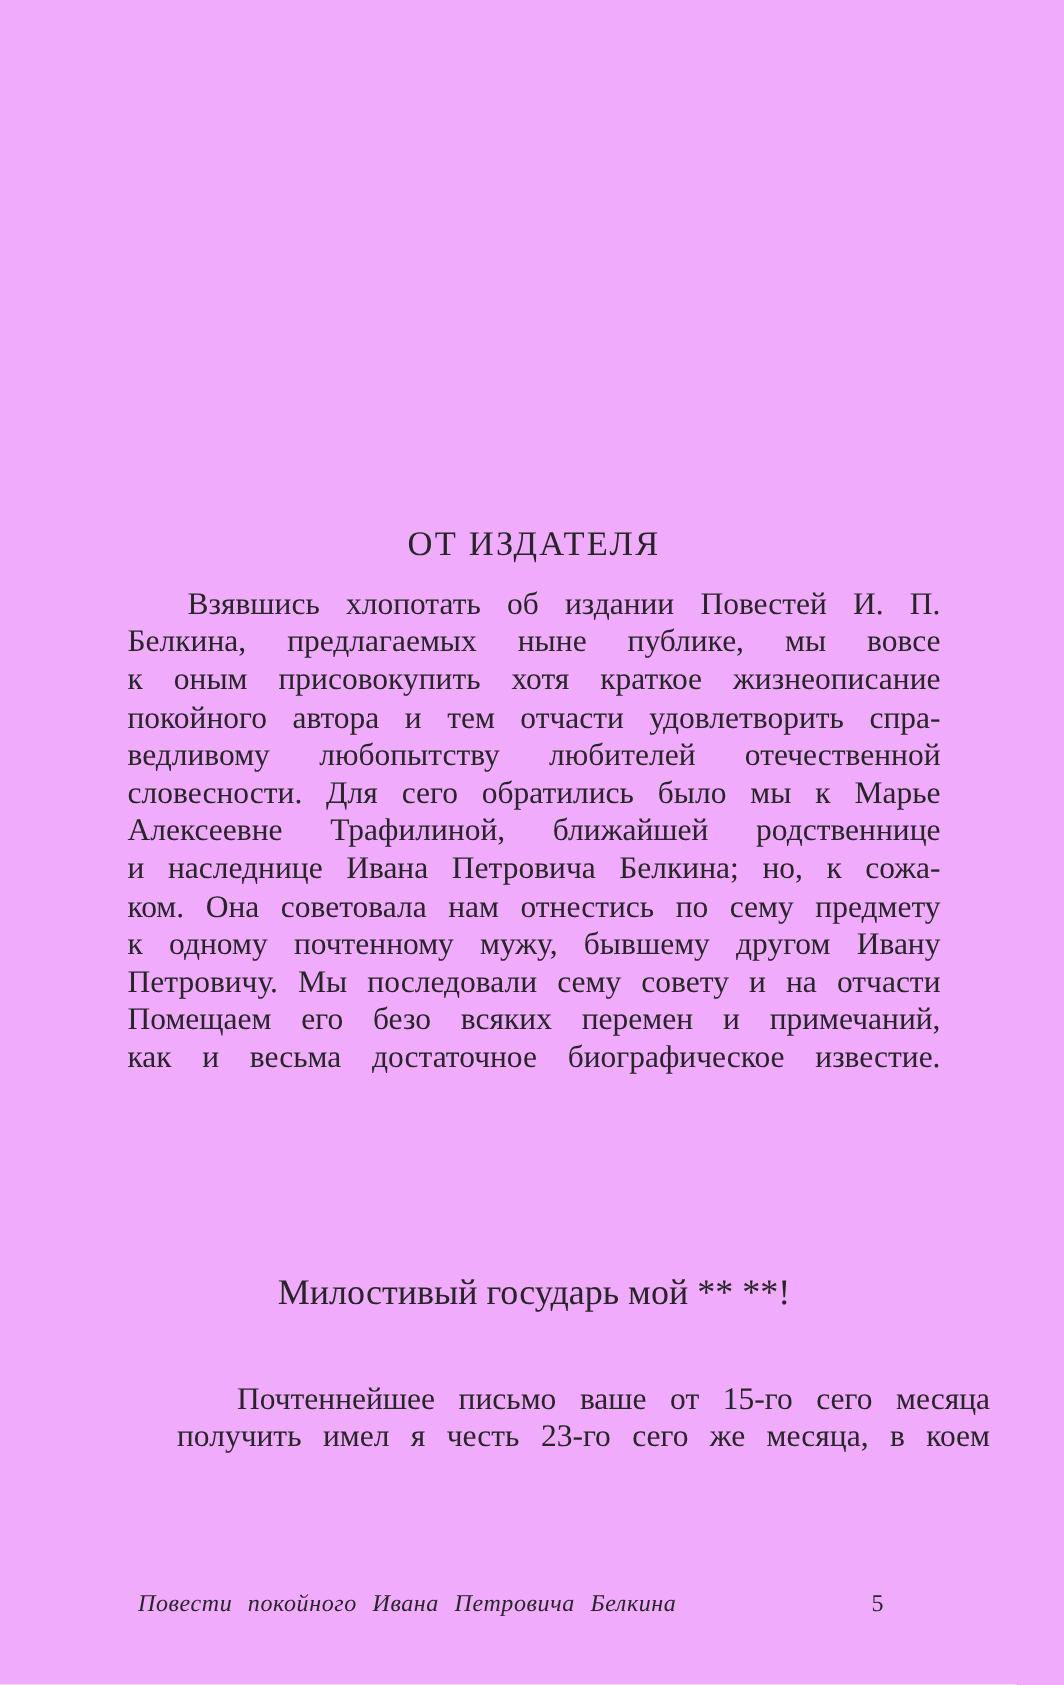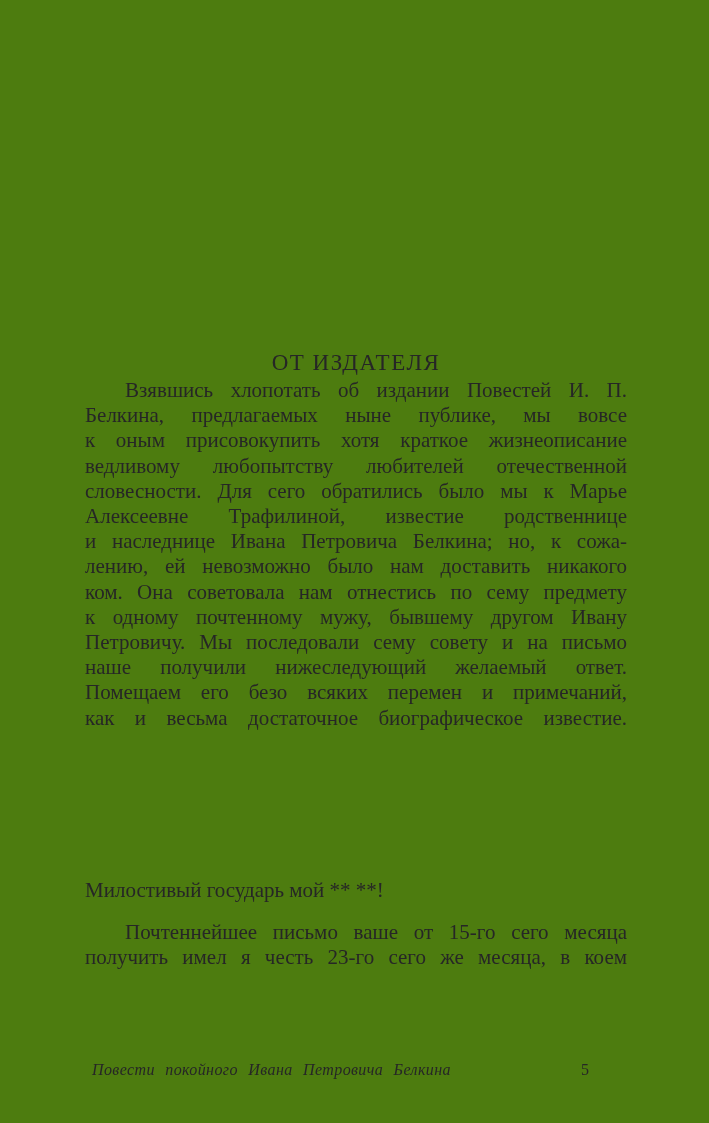--- a/index.html
+++ b/index.html
@@ -4,21 +4,21 @@
 <style>
   html, body {
     margin: 0;
     padding: 0;
     background: #ffffff;
   }
   .page {
     position: relative;
     width: 709px;
     height: 1123px;
-    background: #4d7c0f;
+    background: #f0abfc;
     font-family: "Liberation Serif", "DejaVu Serif", serif;
     color: #262626;
     overflow: hidden;
   }
   .title {
     position: absolute;
     top: 349px;
     left: 85px;
     width: 542px;
     margin: 0;
@@ -27,38 +27,39 @@
     letter-spacing: 1.5px;
     text-align: center;
     line-height: 28px;
   }
   .para {
     position: absolute;
     left: 85px;
     width: 542px;
     font-size: 21px;
   }
-  .para1 { top: 378px; }
-  .para2 { top: 920px; }
+  .para1 { top: 390px; }
+  .para2 { top: 920px; margin-left: 33px; }
   .line {
     line-height: 25.2px;
     text-align: justify;
     text-align-last: justify;
     white-space: nowrap;
   }
   .para .line:first-child {
     text-indent: 40px;
   }
   .salutation {
     position: absolute;
-    top: 878px;
+    top: 850px;
     left: 85px;
     width: 542px;
-    font-size: 21px;
+    font-size: 24px;
     line-height: 25px;
+    text-align: center;
   }
   .footer {
     position: absolute;
     top: 1058px;
     left: 85px;
     width: 542px;
     font-size: 16px;
     line-height: 24px;
   }
   .running-title {
@@ -77,29 +78,28 @@
 <body>
 
 <div class="page">
 
   <h1 class="title">ОТ ИЗДАТЕЛЯ</h1>
 
   <div class="para para1">
       <div class="line">Взявшись хлопотать об издании Повестей И. П.</div>
       <div class="line">Белкина, предлагаемых ныне публике, мы вовсе</div>
       <div class="line">к оным присовокупить хотя краткое жизнеописание</div>
+      <div class="line">покойного автора и тем отчасти удовлетворить спра-</div>
       <div class="line">ведливому любопытству любителей отечественной</div>
       <div class="line">словесности. Для сего обратились было мы к Марье</div>
-      <div class="line">Алексеевне Трафилиной, известие родственнице</div>
+      <div class="line">Алексеевне Трафилиной, ближайшей родственнице</div>
       <div class="line">и наследнице Ивана Петровича Белкина; но, к сожа-</div>
-      <div class="line">лению, ей невозможно было нам доставить никакого</div>
       <div class="line">ком. Она советовала нам отнестись по сему предмету</div>
       <div class="line">к одному почтенному мужу, бывшему другом Ивану</div>
-      <div class="line">Петровичу. Мы последовали сему совету и на письмо</div>
-      <div class="line">наше получили нижеследующий желаемый ответ.</div>
+      <div class="line">Петровичу. Мы последовали сему совету и на отчасти</div>
       <div class="line">Помещаем его безо всяких перемен и примечаний,</div>
       <div class="line">как и весьма достаточное биографическое известие.</div>
     </div>
 
   <div class="salutation">Милостивый государь мой ** **!</div>
 
   <div class="para para2">
       <div class="line">Почтеннейшее письмо ваше от 15-го сего месяца</div>
       <div class="line">получить имел я честь 23-го сего же месяца, в коем</div>
     </div>

